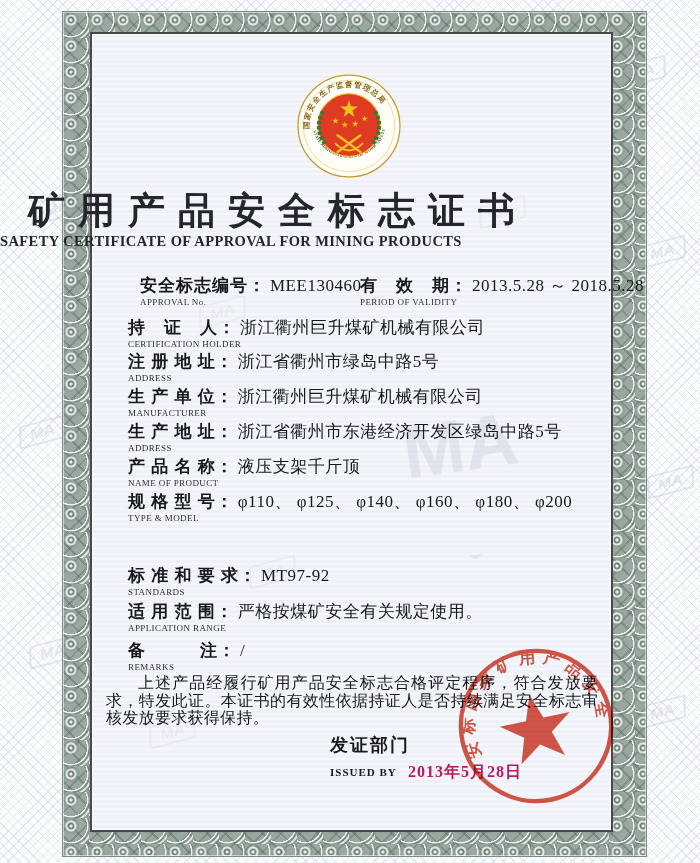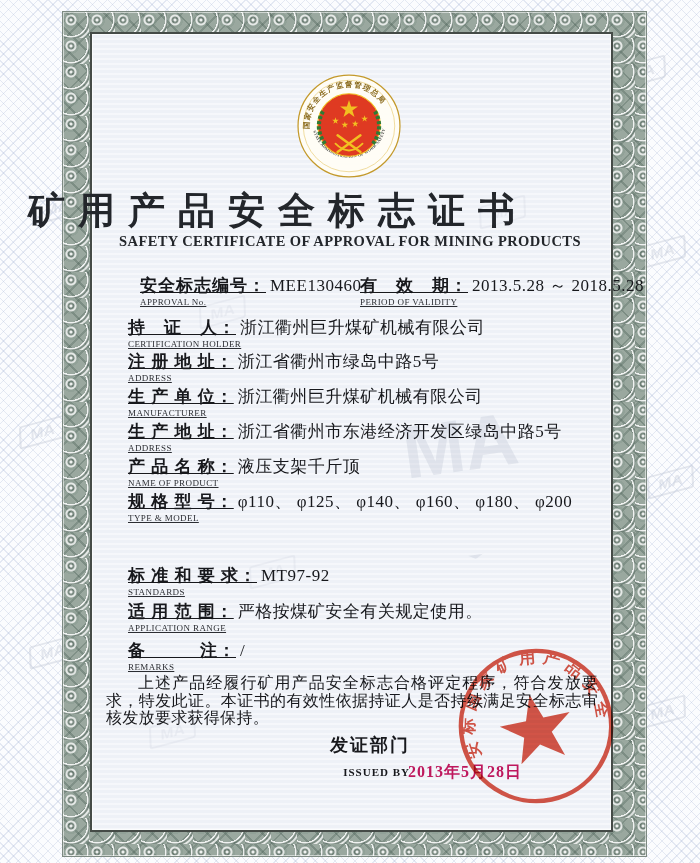--- a/index.html
+++ b/index.html
@@ -48,32 +48,32 @@
     transform:rotate(-8deg);
   }
   .emblem{position:absolute;left:297px;top:74px;width:104px;height:104px;}
   .title-zh{
     position:absolute;left:0;right:0;top:186px;text-align:left;
     font-size:37px;font-weight:bold;color:#23262b;letter-spacing:13px;text-indent:13px;
     font-family:Liberation Sans, sans-serif;
     padding-left:15px;
   }
   .title-en{
-    position:absolute;left:0;right:0;top:233px;text-align:center;
+    position:absolute;left:0;right:0;top:233px;
     font-size:14.5px;font-weight:bold;color:#23262b;letter-spacing:.4px;
   }
   .row{position:absolute;left:128px;color:#17181c;}
-  .row .lab{font-size:17px;font-weight:600;letter-spacing:1px;text-decoration:underline;}
+  .row .lab{font-size:17px;font-weight:600;letter-spacing:1px;}
   .row .val{font-size:17px;margin-left:4px;letter-spacing:.5px;}
-  .row .cap{font-size:9px;color:#2c2e33;letter-spacing:.4px;margin-top:0px;font-family:"Liberation Serif","DejaVu Serif",serif;text-decoration:underline;}
+  .row .cap{font-size:9px;color:#2c2e33;letter-spacing:.4px;margin-top:0px;font-family:"Liberation Serif","DejaVu Serif",serif;}
   .statement{
     position:absolute;left:106px;width:492px;top:674px;color:#17181c;
     font-size:16px;line-height:17.5px;text-indent:2em;letter-spacing:.3px;text-align:justify;
   }
-  .issued{position:absolute;left:330px;top:733px;text-align:right;color:#17181c;}
+  .issued{position:absolute;left:330px;top:733px;text-align:left;color:#17181c;}
   .issued .zh{font-size:18px;font-weight:600;letter-spacing:2px;}
   .issued .en{font-size:11px;letter-spacing:1px;margin-top:9px;font-weight:bold;}
   .issue-date{position:absolute;left:408px;top:762px;font-size:16px;font-weight:700;color:#be185d;letter-spacing:1px;}
   .stamp{position:absolute;left:452px;top:642px;width:168px;height:168px;mix-blend-mode:multiply;opacity:.88;}
 </style>
 </head>
 <body>
 
 <div class="page">
 

